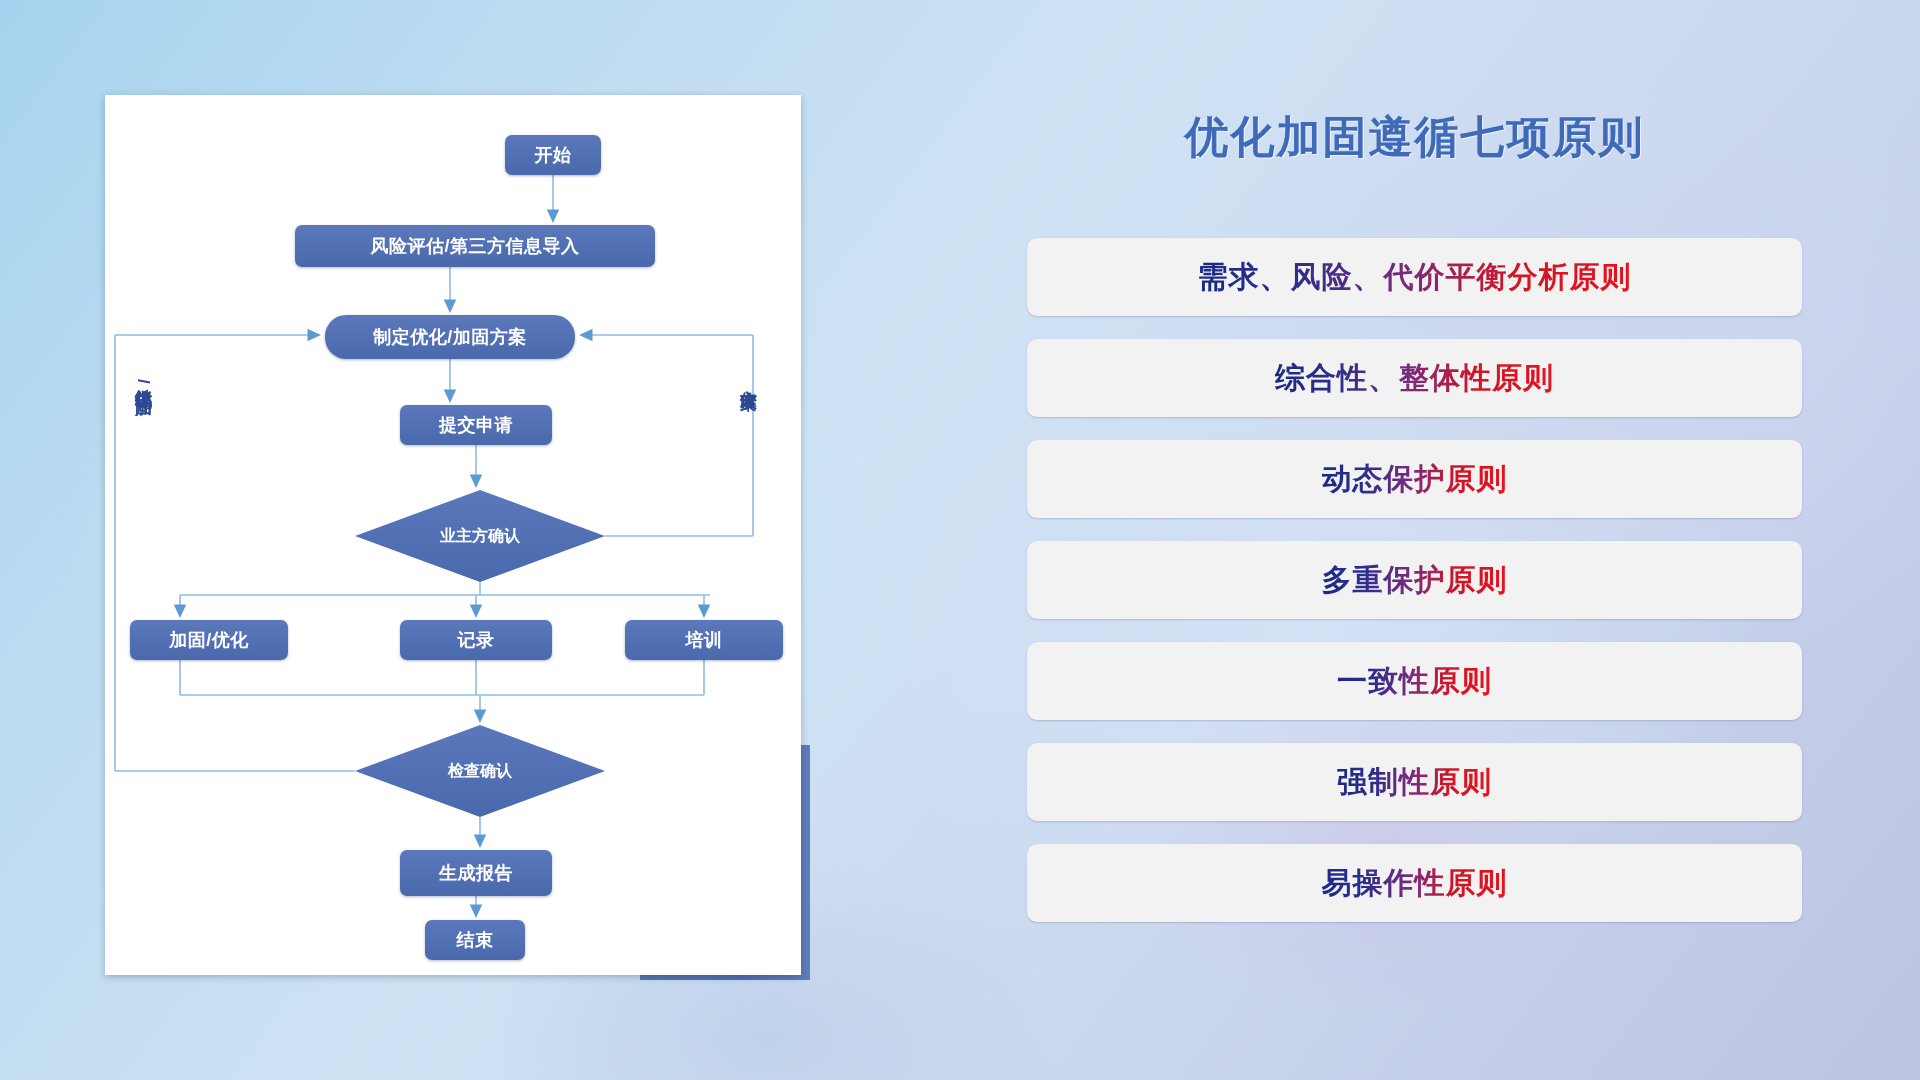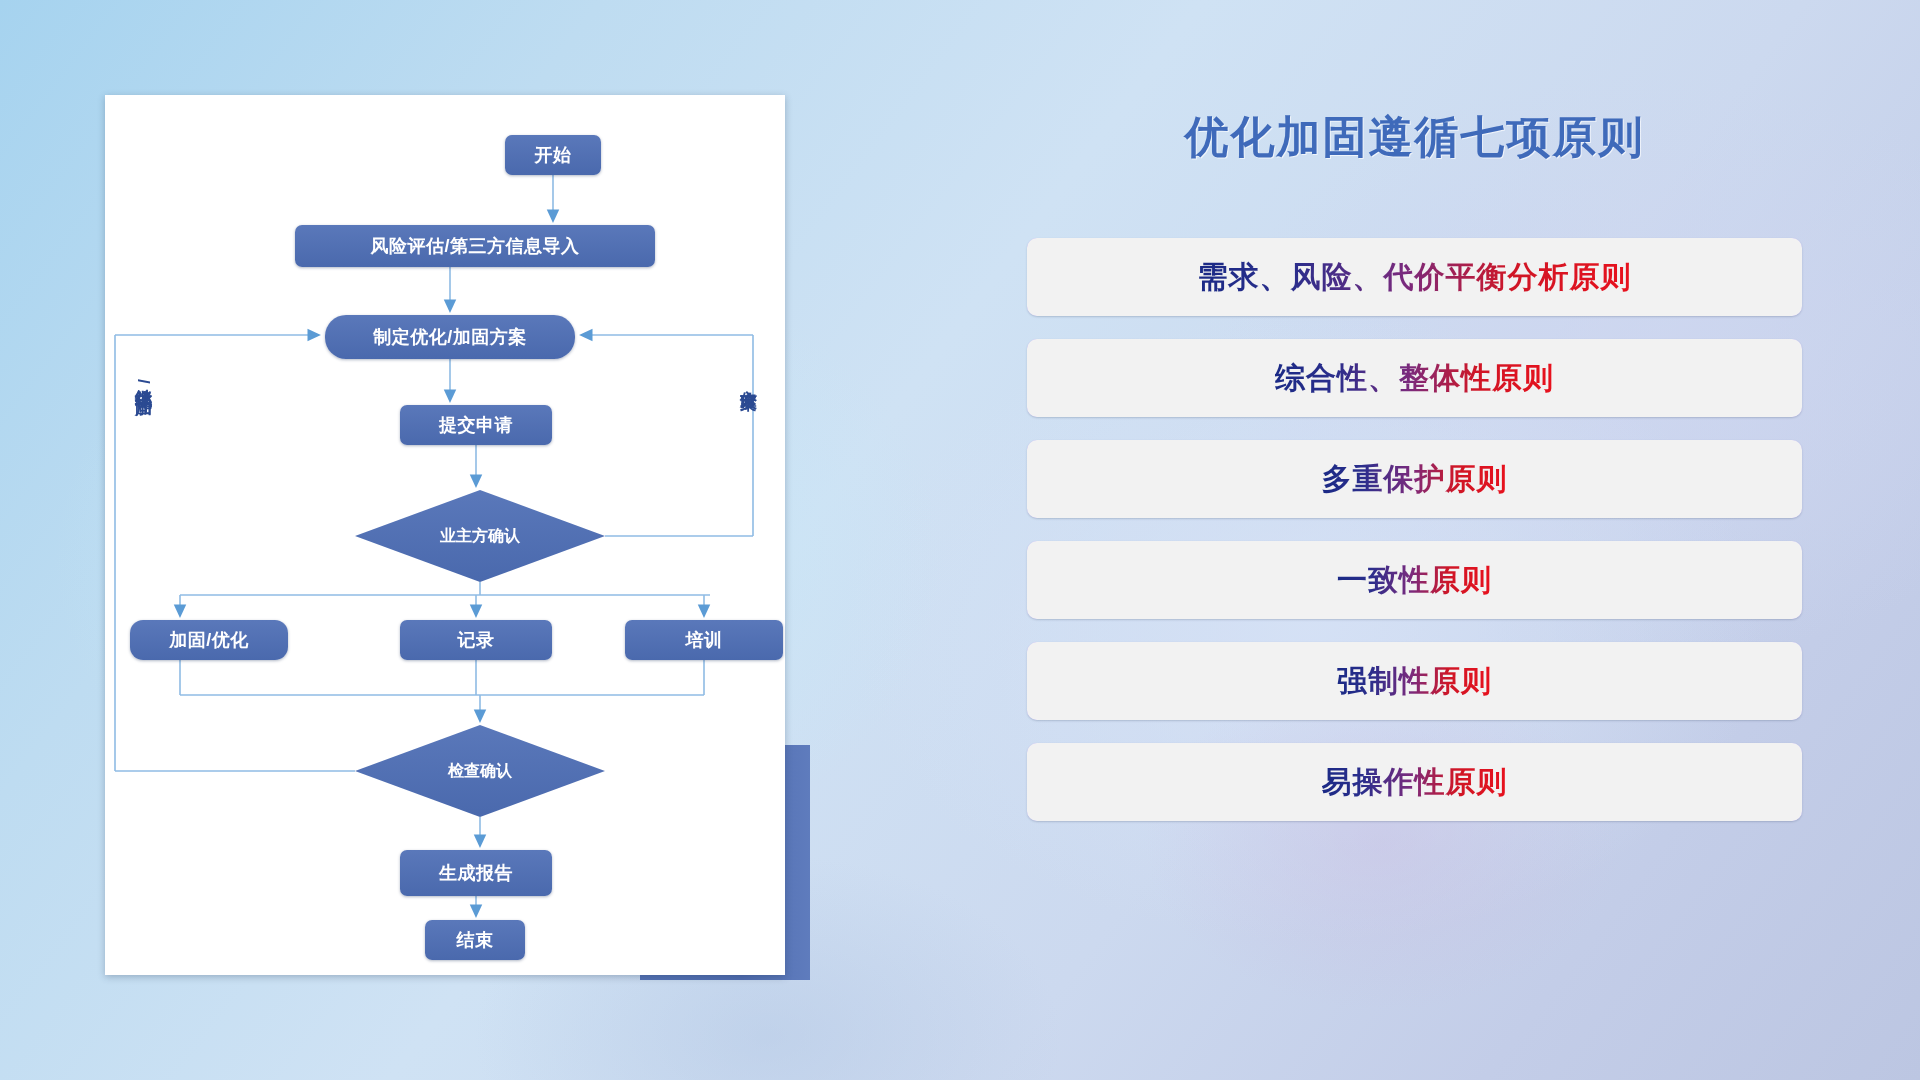--- a/index.html
+++ b/index.html
@@ -26,20 +26,21 @@
 
   
   #accent-block{
     position:absolute;left:640px;top:745px;width:170px;height:235px;
     background:linear-gradient(90deg,#5472b5 0%,#4f6cb0 60%,#5f7cbd 100%);
   }
   #left-panel{
     position:absolute;left:105px;top:95px;width:680px;height:880px;
     background:#ffffff;
     box-shadow:0 2px 7px rgba(40,60,90,.30);
+    padding-left:16px;
   }
   #flow{position:absolute;inset:0;}
 
   .fc-box{
     position:absolute;
     background:linear-gradient(180deg,#5a78ba 0%,#4a69ad 100%);
     border-radius:7px;
     color:#ffffff;
     display:flex;align-items:center;justify-content:center;
     font-size:18px;font-weight:700;letter-spacing:.5px;
@@ -143,21 +144,21 @@
       <line x1="648" y1="441" x2="648" y2="240"></line>
       <line x1="648" y1="240" x2="476" y2="240" marker-end="url(#ah)"></line>
     </g>
   </svg>
 
   <div class="fc-box" style="left:400px;top:40px;width:96px;height:40px;">开始</div>
   <div class="fc-box" style="left:190px;top:130px;width:360px;height:42px;">风险评估/第三方信息导入</div>
   <div class="fc-box" style="left:220px;top:220px;width:250px;height:44px;border-radius:21px;">制定优化/加固方案</div>
   <div class="fc-box" style="left:295px;top:310px;width:152px;height:40px;">提交申请</div>
   <div class="fc-diamond" style="left:250px;top:395px;width:250px;height:92px;">业主方确认</div>
-  <div class="fc-box" style="left:25px;top:525px;width:158px;height:40px;border-radius:13px;">加固/优化</div>
+  <div class="fc-box" style="left:25px;top:525px;width:158px;height:40px;">加固/优化</div>
   <div class="fc-box" style="left:295px;top:525px;width:152px;height:40px;">记录</div>
   <div class="fc-box" style="left:520px;top:525px;width:158px;height:40px;">培训</div>
   <div class="fc-diamond" style="left:250px;top:630px;width:250px;height:92px;">检查确认</div>
   <div class="fc-box" style="left:295px;top:755px;width:152px;height:46px;">生成报告</div>
   <div class="fc-box" style="left:320px;top:825px;width:100px;height:40px;">结束</div>
 
   <div class="vlabel" style="left:30px;top:280px;">继续优化/加固</div>
   <div class="vlabel" style="left:635px;top:282px;">方案修改</div>
 
 </div>
@@ -168,20 +169,24 @@
   <div class="p-card">
       <div class="p-card-inner"></div>
       <span class="p-text">需求、风险、代价平衡分析原则</span>
     </div>
   <div class="p-card">
       <div class="p-card-inner"></div>
       <span class="p-text">综合性、整体性原则</span>
     </div>
   <div class="p-card">
       <div class="p-card-inner"></div>
+      <span class="p-text">动态保护原则</span>
+    </div>
+  <div class="p-card">
+      <div class="p-card-inner"></div>
       <span class="p-text">多重保护原则</span>
     </div>
   <div class="p-card">
       <div class="p-card-inner"></div>
       <span class="p-text">一致性原则</span>
     </div>
   <div class="p-card">
       <div class="p-card-inner"></div>
       <span class="p-text">强制性原则</span>
     </div>

